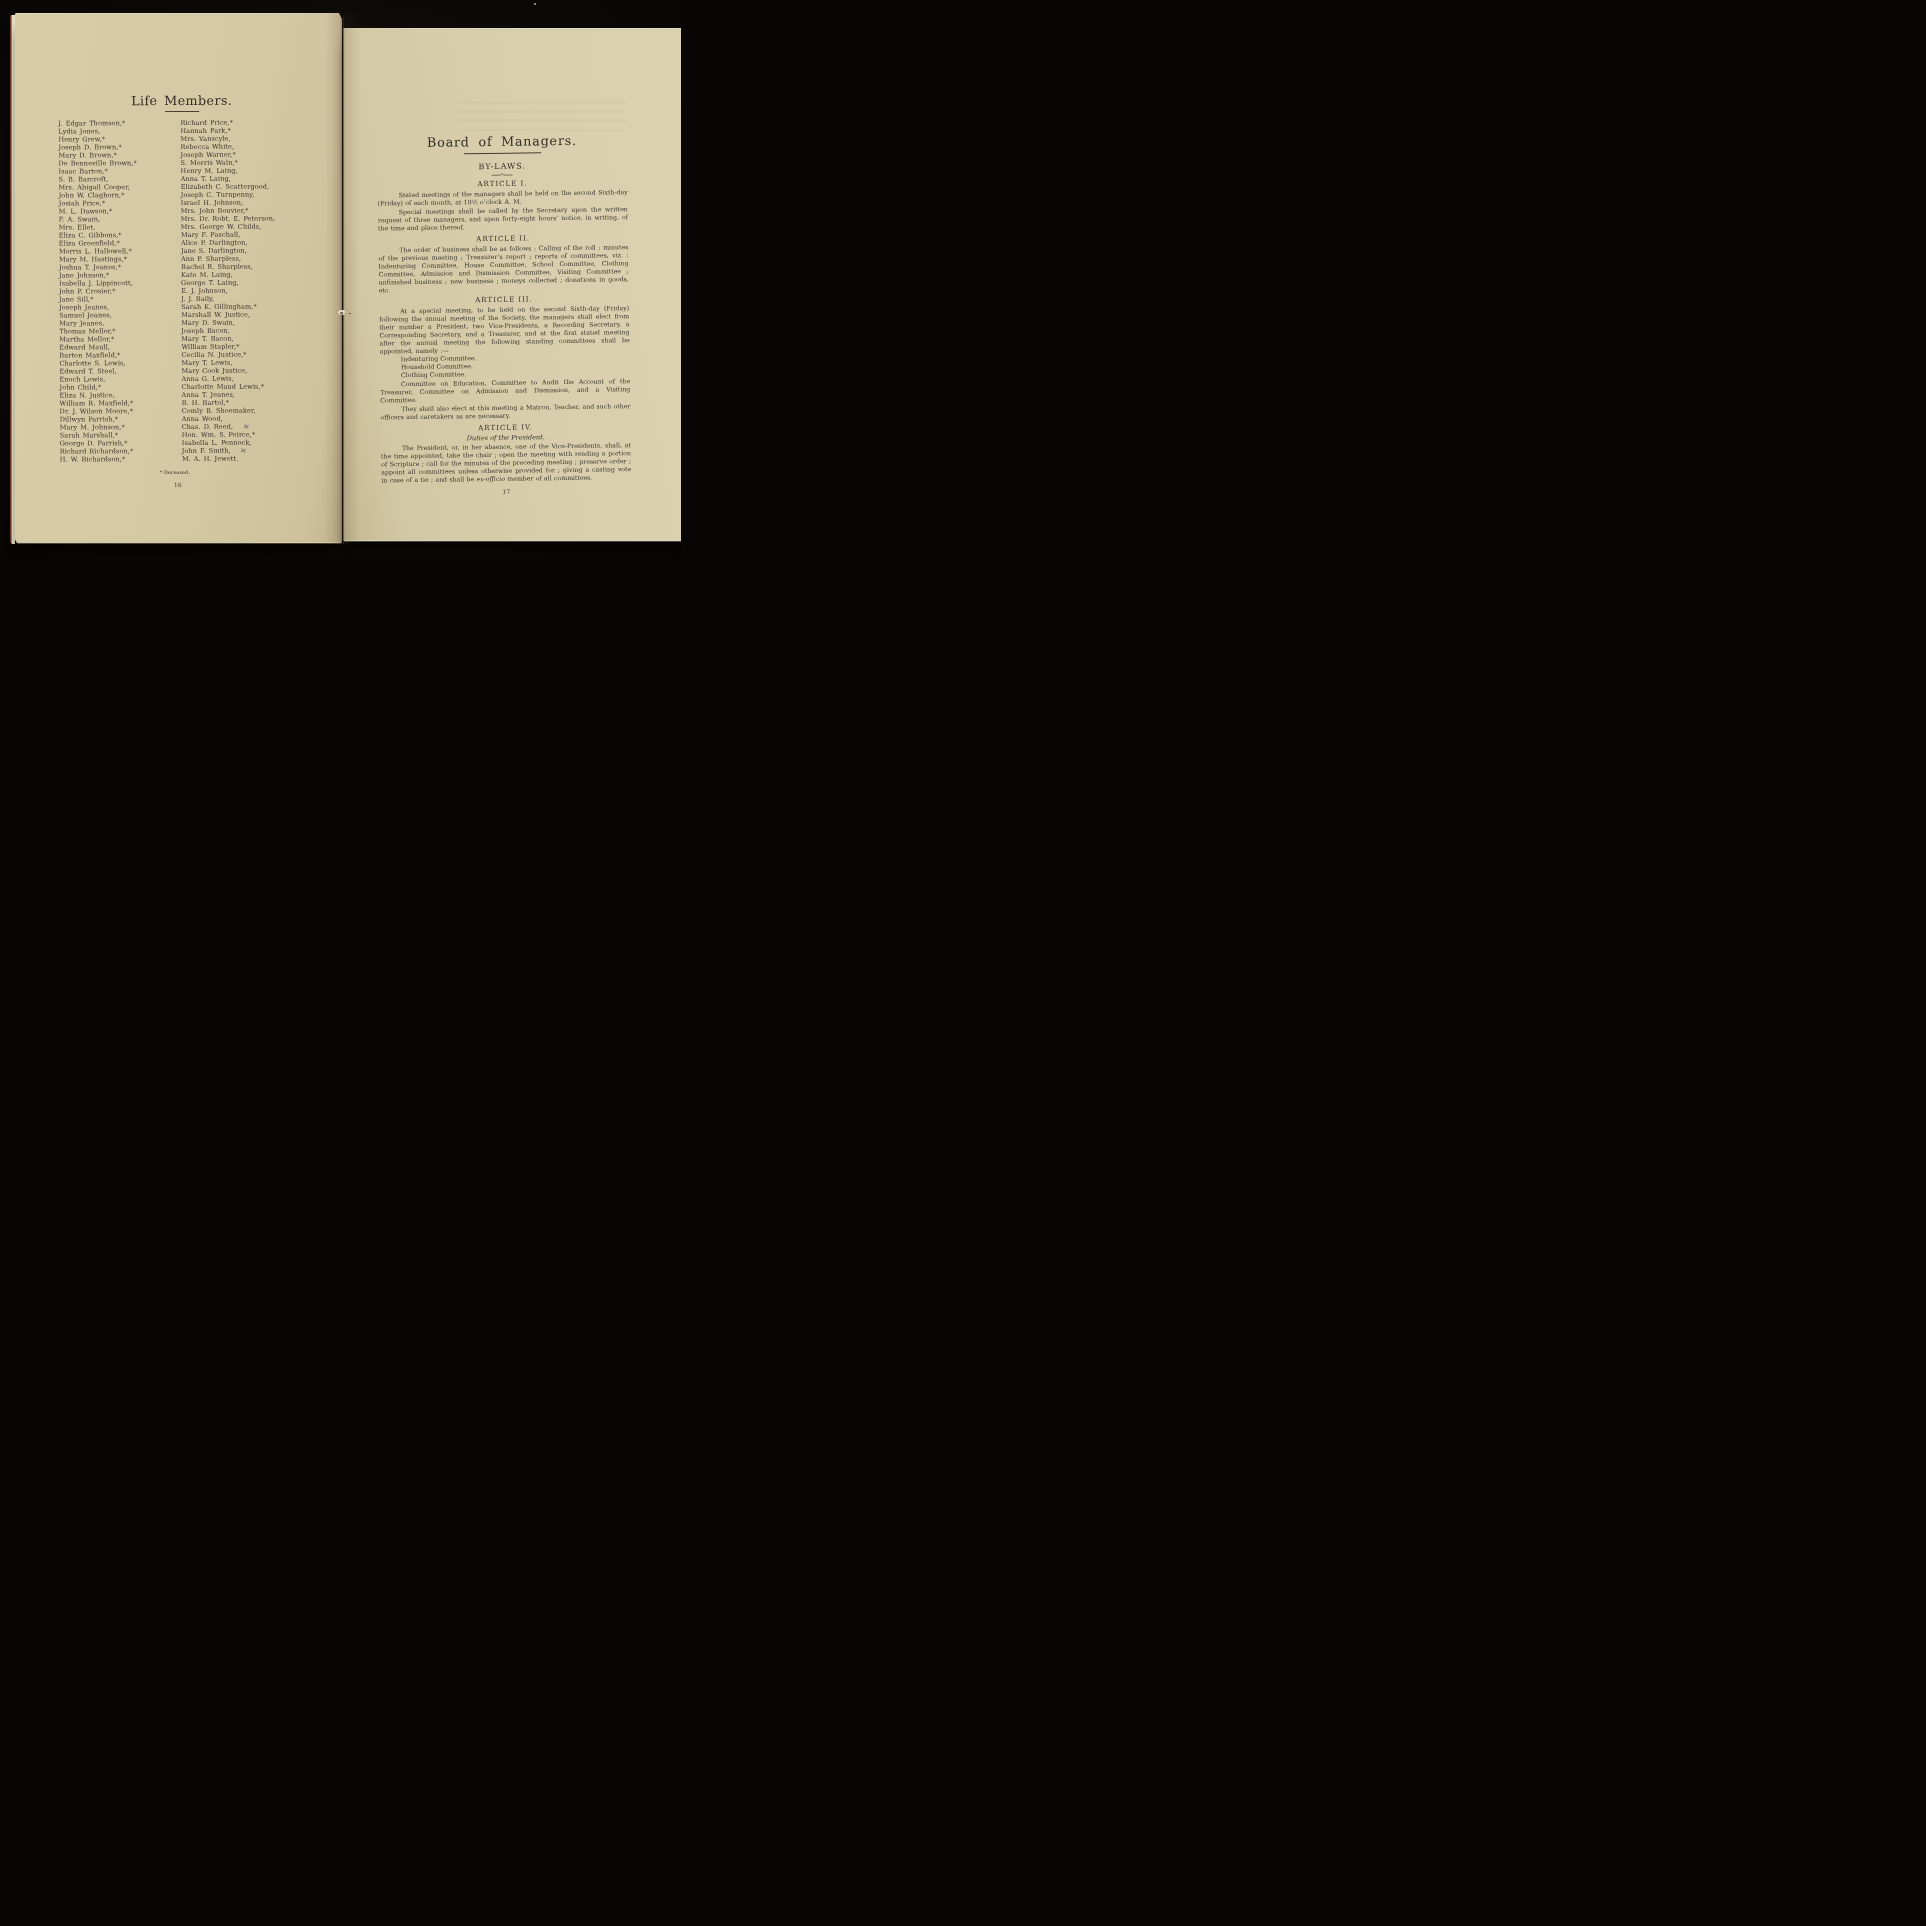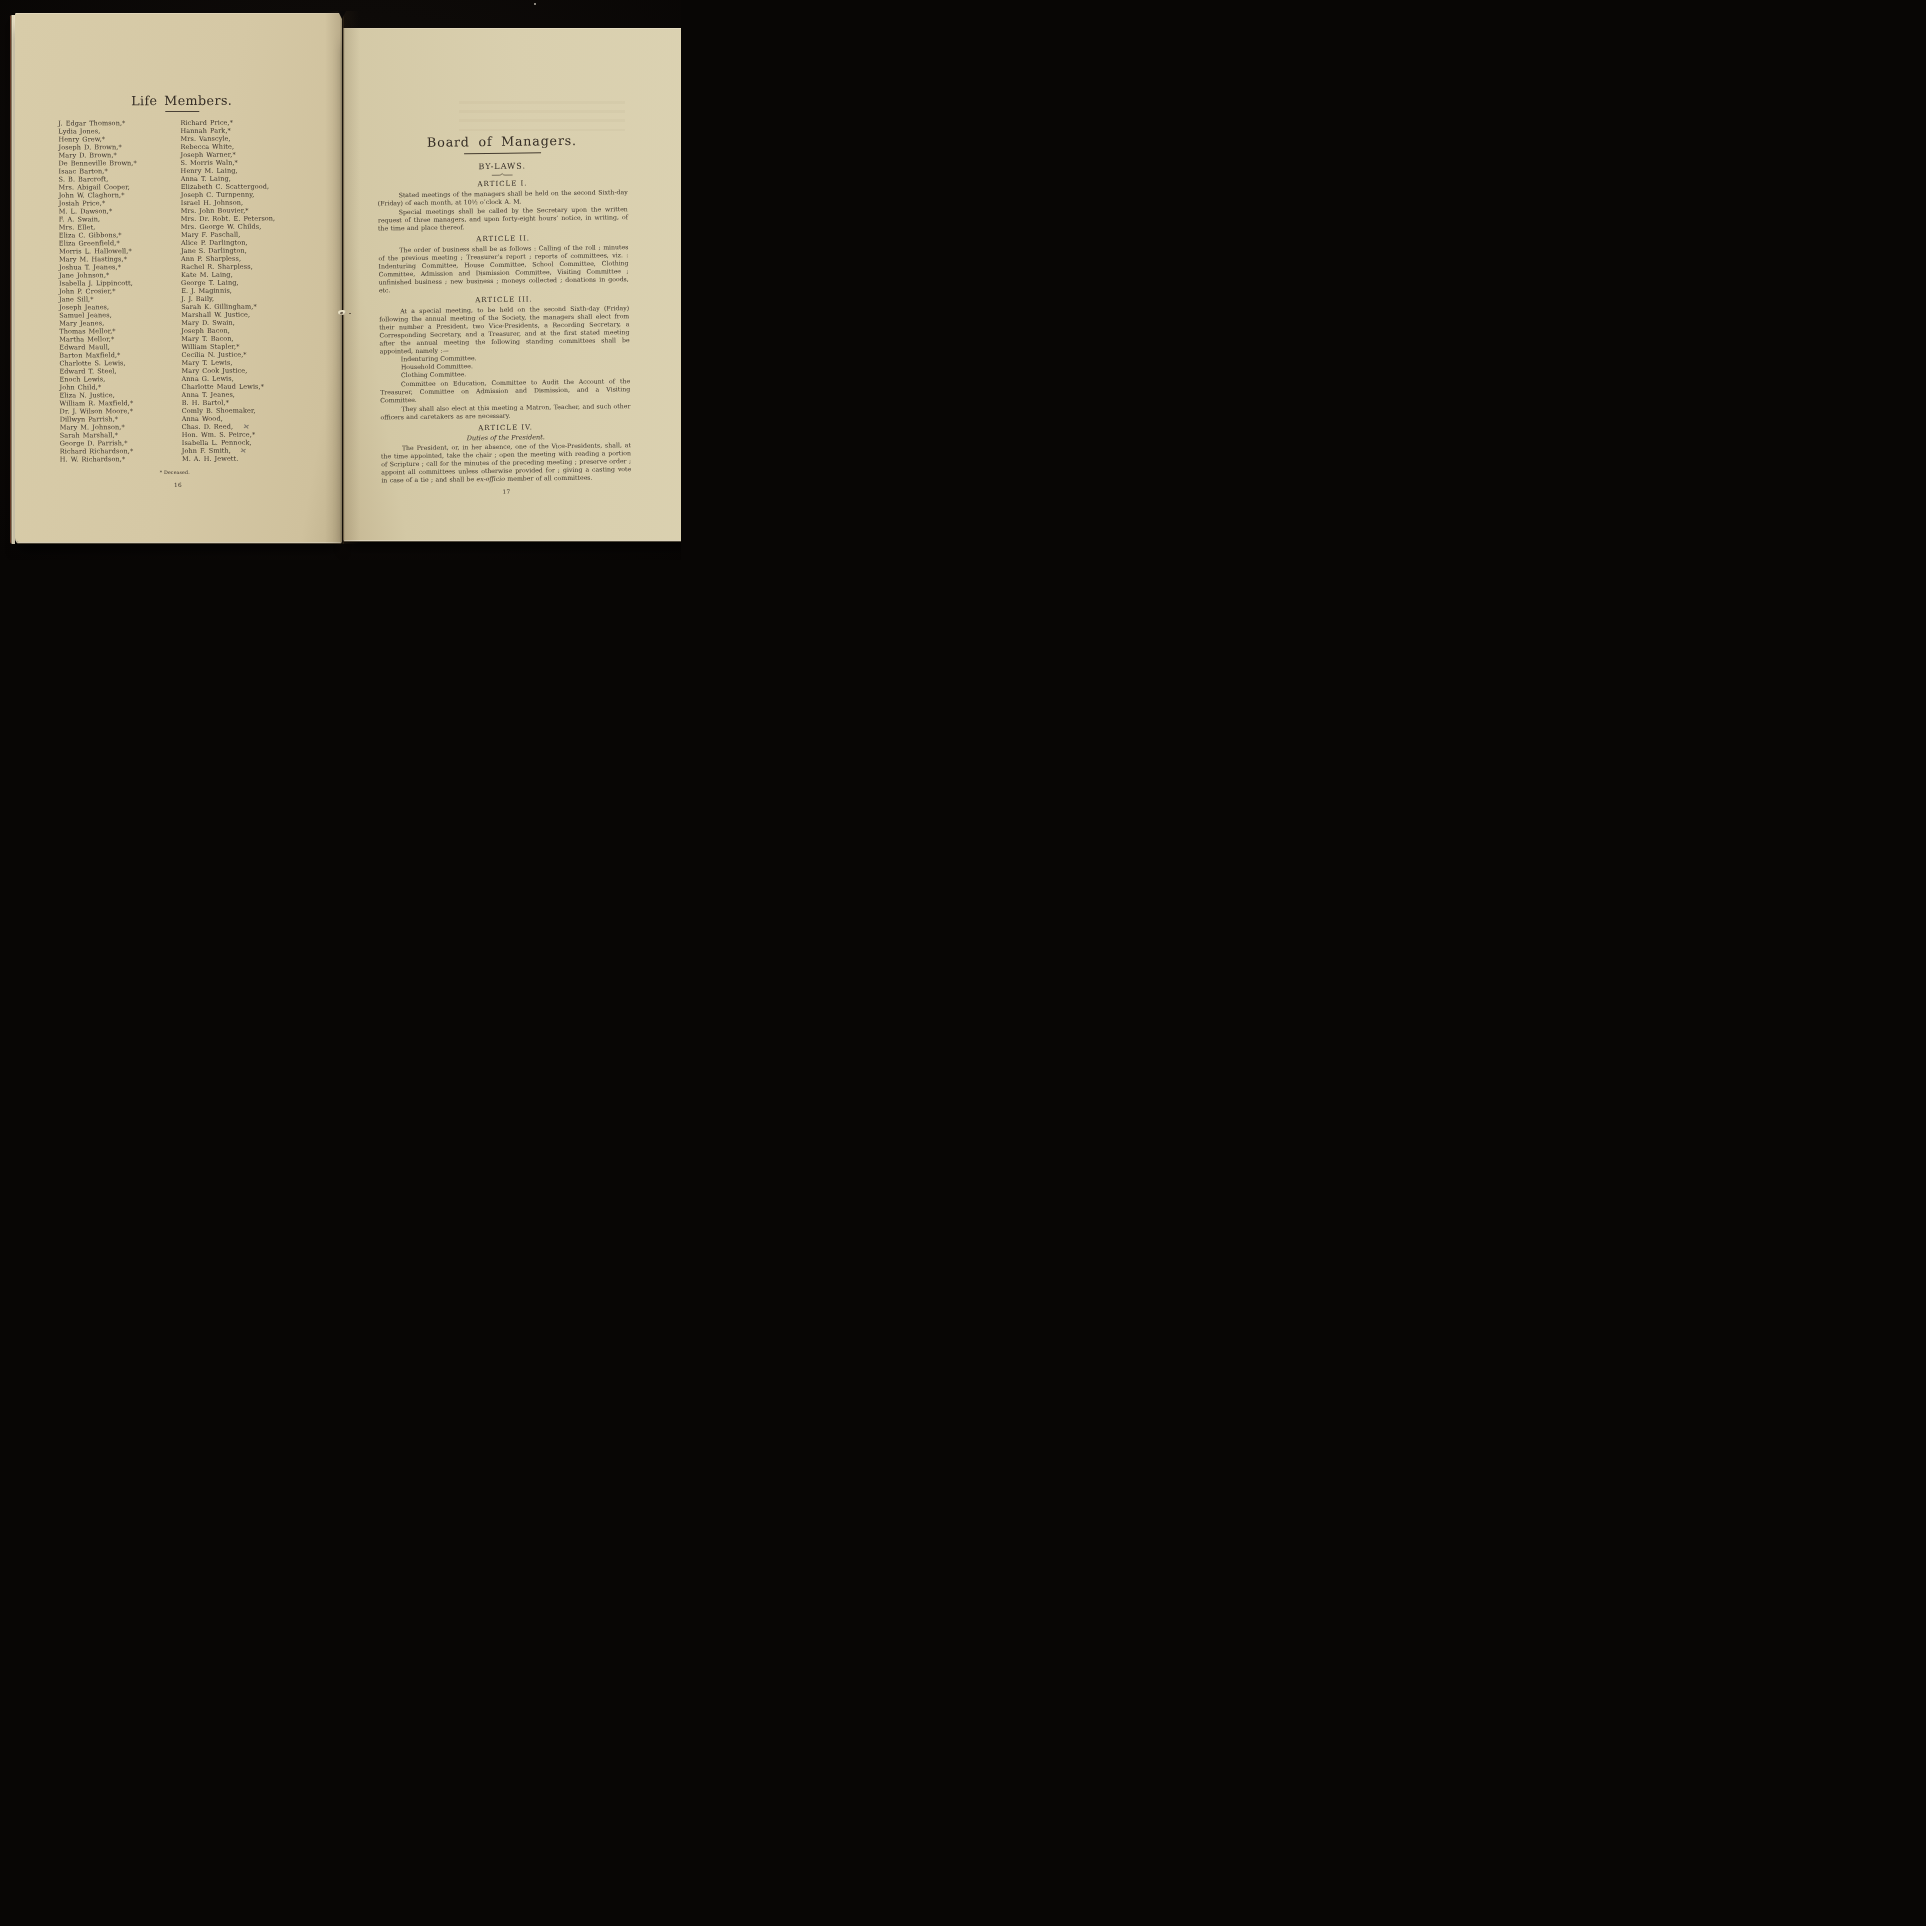--- a/index.html
+++ b/index.html
@@ -139,21 +139,21 @@
                 <div class="name-row"><span>Mrs. John Bouvier,*</span></div>
                 <div class="name-row"><span>Mrs. Dr. Robt. E. Peterson,</span></div>
                 <div class="name-row"><span>Mrs. George W. Childs,</span></div>
                 <div class="name-row"><span>Mary F. Paschall,</span></div>
                 <div class="name-row"><span>Alice P. Darlington,</span></div>
                 <div class="name-row"><span>Jane S. Darlington,</span></div>
                 <div class="name-row"><span>Ann P. Sharpless,</span></div>
                 <div class="name-row"><span>Rachel R. Sharpless,</span></div>
                 <div class="name-row"><span>Kate M. Laing,</span></div>
                 <div class="name-row"><span>George T. Laing,</span></div>
-                <div class="name-row"><span>E. J. Maginnis,</span></div>
+                <div class="name-row"><span>E. J. Johnson,</span></div>
                 <div class="name-row"><span>J. J. Baily,</span></div>
                 <div class="name-row"><span>Sarah K. Gillingham,*</span></div>
                 <div class="name-row"><span>Marshall W. Justice,</span></div>
                 <div class="name-row"><span>Mary D. Swain,</span></div>
                 <div class="name-row"><span>Joseph Bacon,</span></div>
                 <div class="name-row"><span>Mary T. Bacon,</span></div>
                 <div class="name-row"><span>William Stapler,*</span></div>
                 <div class="name-row"><span>Cecilia N. Justice,*</span></div>
                 <div class="name-row"><span>Mary T. Lewis,</span></div>
                 <div class="name-row"><span>Mary Cook Justice,</span></div>

